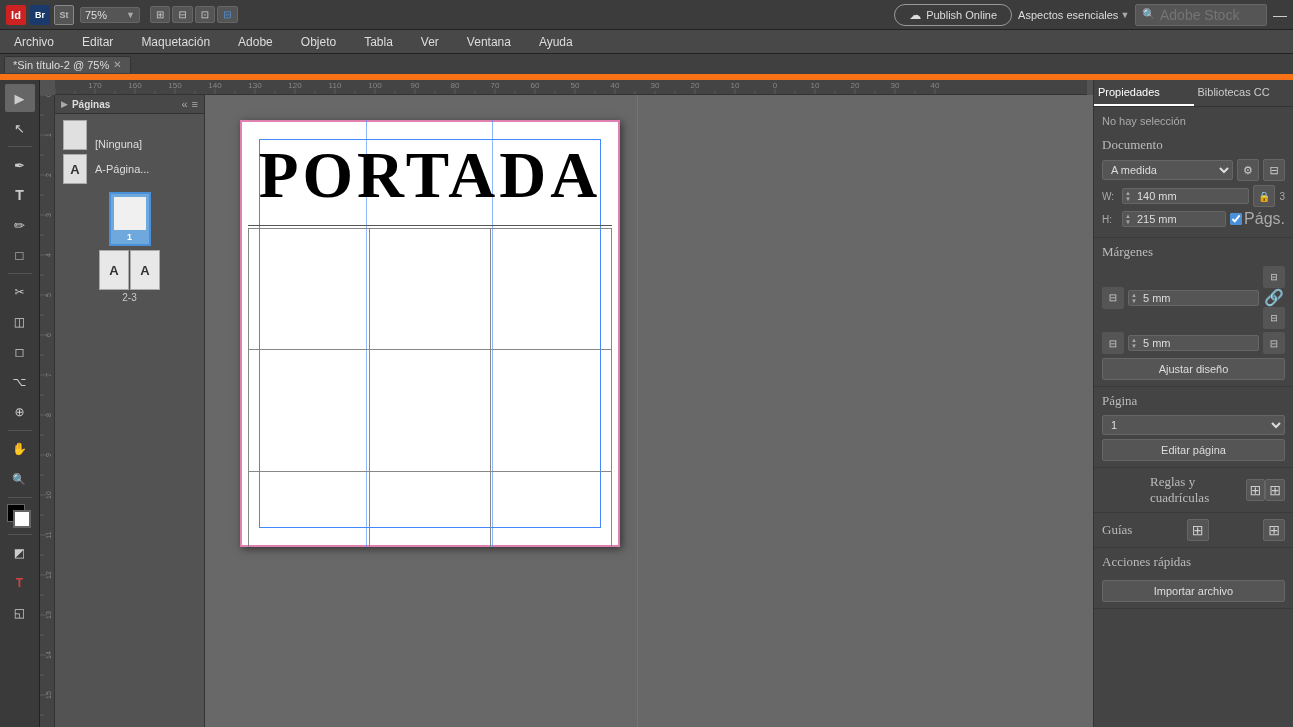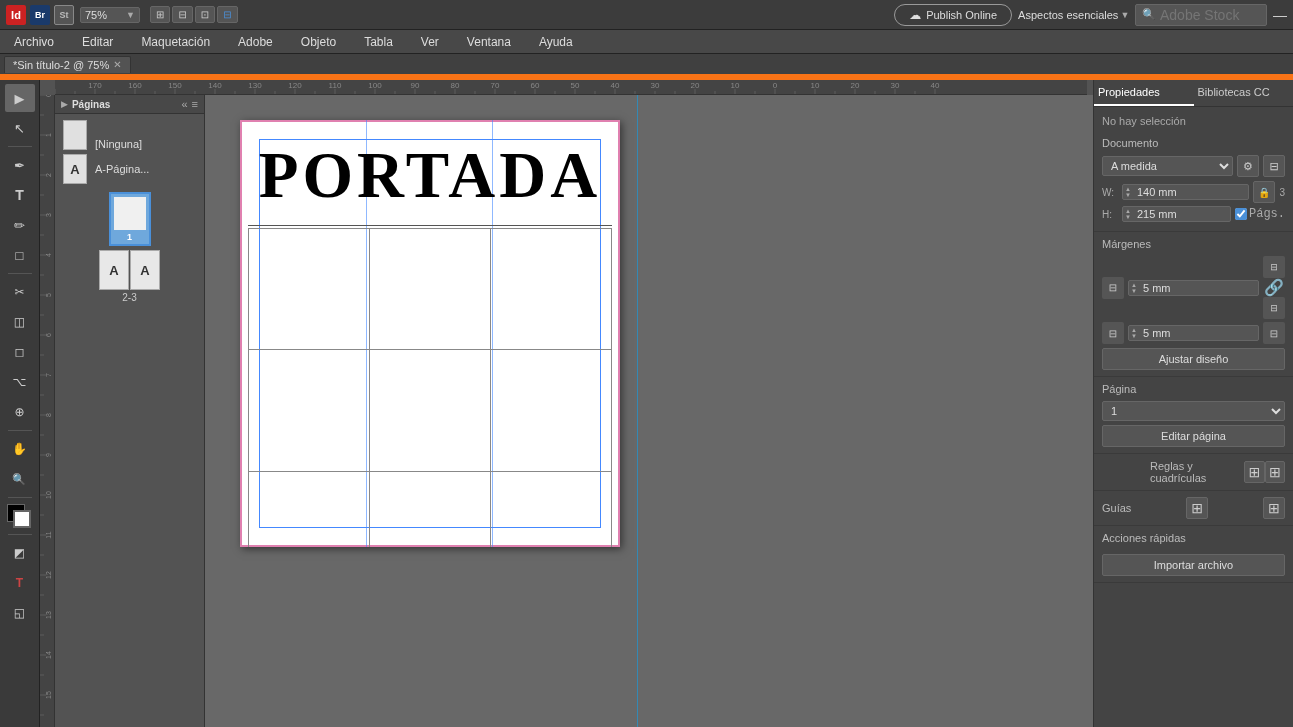--- a/index.html
+++ b/index.html
@@ -129,21 +129,21 @@
       display: flex; border-bottom: 1px solid #333;
     }
     .rpanel-tab {
       flex: 1; text-align: left; padding: 6px 4px;
       font-size: 11px; color: #ccc; cursor: pointer;
       border-bottom: 2px solid transparent;
     }
     .rpanel-tab.active { color: #fff; border-bottom: 2px solid #fff; }
 
     .rpanel-section { padding: 6px 8px; border-bottom: 1px solid #3a3a3a; }
-    .rpanel-label { color: #bbb; font-size: 11px; margin-bottom: 6px; }
+    .rpanel-label { color: #bbb; font-size: 13px; margin-bottom: 6px; font-family: Liberation Serif, serif; }
     .rpanel-row { display: flex; align-items: center; gap: 4px; margin-bottom: 4px; }
     .rpanel-select {
       background: #555; border: 1px solid #666; color: #ddd;
       font-size: 11px; padding: 2px 4px; border-radius: 2px; flex: 1;
     }
     .rpanel-icon-btn {
       background: #555; border: 1px solid #666; border-radius: 2px;
       width: 22px; height: 22px; display: flex; align-items: center;
       justify-content: center; cursor: pointer; color: #ccc; font-size: 11px;
     }
@@ -552,21 +552,21 @@
         <span style="color:#aaa;font-size:10px;width:16px;">H:</span>
         <div class="rpanel-stepper">
           <div class="rpanel-stepper-arrows">
             <div class="rpanel-stepper-arrow">▲</div>
             <div class="rpanel-stepper-arrow">▼</div>
           </div>
           <span class="rpanel-stepper-val">215 mm</span>
         </div>
         <div style="display:flex;align-items:center;gap:2px;">
           <input type="checkbox" checked="" class="rpanel-checkbox" style="">
-          <span style="color:#aaa;font-size:12px;font-family:Liberation Mono, monospace;">Págs.</span>
+          <span style="color:#aaa;font-size:16px;">Págs.</span>
         </div>
       </div>
 
     </div>
 
     <div class="rpanel-section">
       <div class="rpanel-label">Márgenes</div>
       <div style="display:flex;align-items:center;gap:4px;margin-bottom:3px;">
         <div class="rpanel-icon-btn" style="font-size:10px;border:none;background:#555;">⊟</div>
         <div class="rpanel-stepper">

